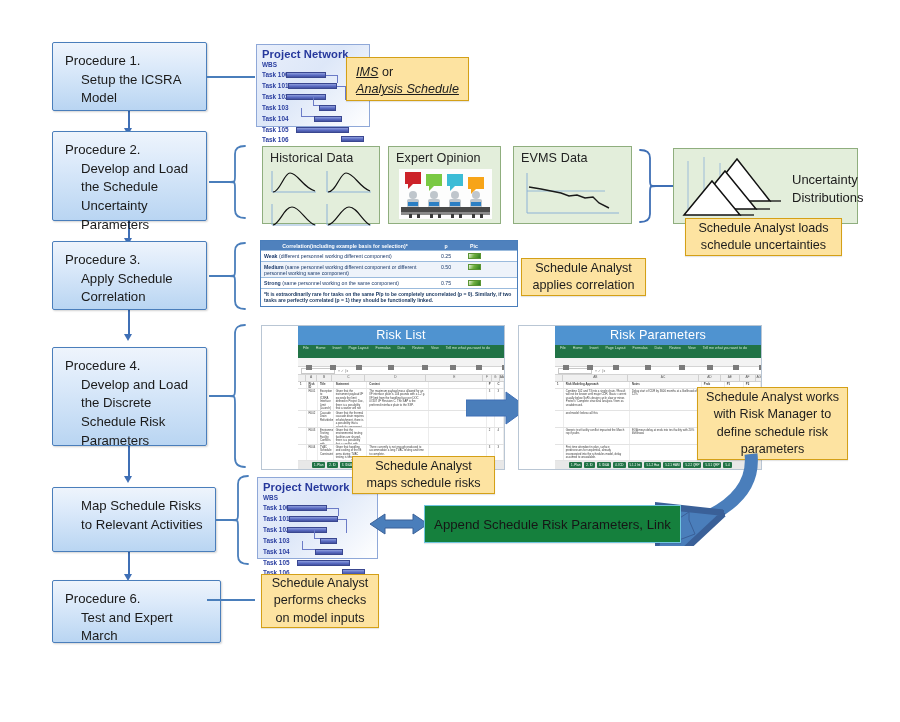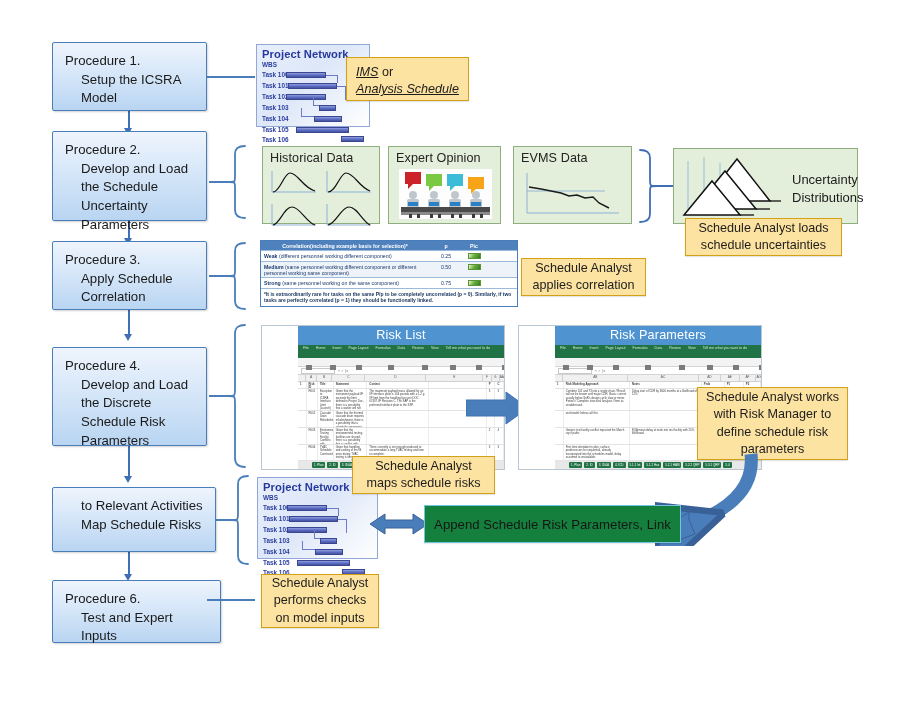--- a/index.html
+++ b/index.html
@@ -324,28 +324,28 @@
 
   <div class="proc-box" style="left:52px; top:347px; width:155px; height:99px;">
     <div class="proc-title">Procedure 4.</div>
     <div class="proc-sub">Develop and Load</div>
     <div class="proc-sub">the Discrete</div>
     <div class="proc-sub">Schedule Risk</div>
     <div class="proc-sub">Parameters</div>
   </div>
 
   <div class="proc-box" style="left:52px; top:487px; width:164px; height:65px;">
+    <div class="proc-sub">Map Schedule Risks</div>
     <div class="proc-sub">to Relevant Activities</div>
-    <div class="proc-sub">Map Schedule Risks</div>
   </div>
 
   <div class="proc-box" style="left:52px; top:580px; width:169px; height:63px;">
     <div class="proc-title">Procedure 6.</div>
     <div class="proc-sub">Test and Expert</div>
-    <div class="proc-sub">Inputs</div>
+    <div class="proc-sub">March</div>
   </div>
 
   <div class="hline" style="left:207px; top:76px; width:48px;"></div>
 
   <div class="brace" style="left:209px; top:142px;">
     <svg width="48" height="80" viewBox="0 0 48 80">
       <path d="M0,40 H20 M20,40 C26,40 26,40 26,34 V12 C26,6 30,4 36,4
                M20,40 C26,40 26,40 26,46 V68 C26,74 30,76 36,76" fill="none" stroke="#4a7ebb" stroke-width="1.8" stroke-linecap="round"></path>
     </svg>
   </div>

